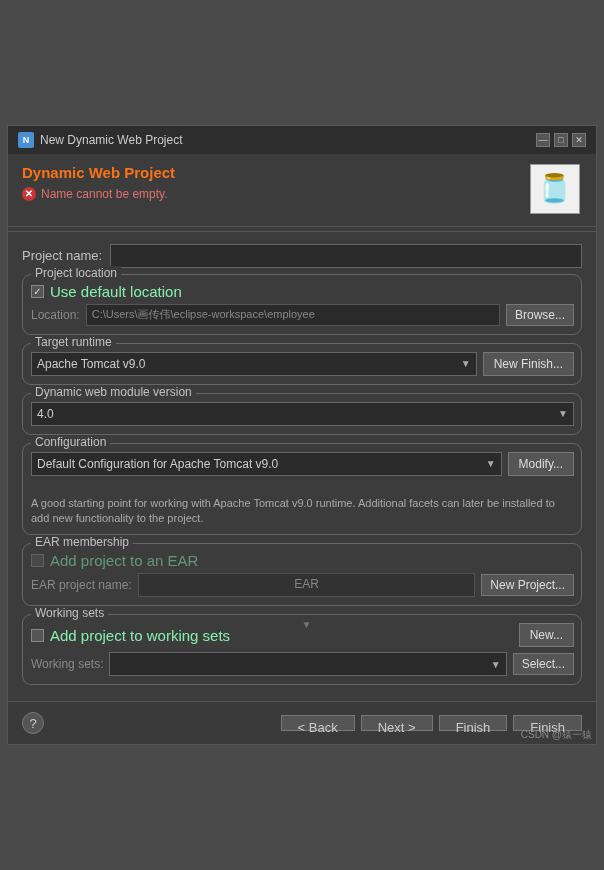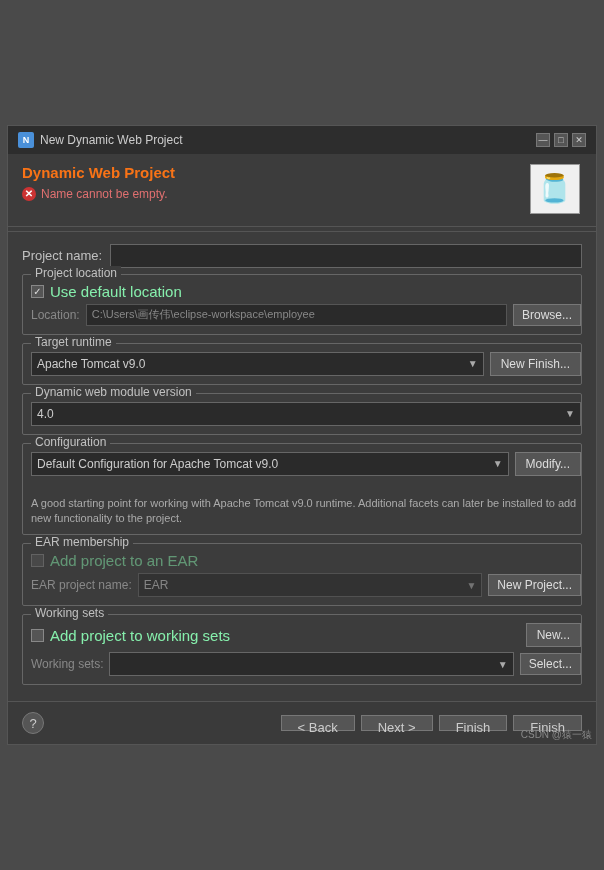--- a/index.html
+++ b/index.html
@@ -121,24 +121,24 @@
       gap: 8px;
     }
     .form-label {
       color: #c0c0c0;
       white-space: nowrap;
       font-size: 13px;
     }
 
     .group-box {
       border: 1px solid #666;
-      border-radius: 2px;
+      border-radius: 9px;
       margin-bottom: 8px;
       position: relative;
-      padding: 8px 0 8px 8px;
+      padding: 8px 7px 8px 8px;
     }
     .group-label {
       position: absolute;
       top: -9px;
       left: 8px;
       background: #3c3c3c;
       padding: 0 4px;
       color: #c0c0c0;
       font-size: 12px;
     }
@@ -381,21 +381,21 @@
     </div>
 
     <div class="group-box">
       <span class="group-label">EAR membership</span>
       <div class="checkbox-row">
         <div class="checkbox disabled"></div>
         <span class="checkbox-label disabled">Add project to an EAR</span>
       </div>
       <div class="location-row" style="margin-top:4px;">
         <span class="location-label">EAR project name:</span>
-        <div class="custom-select" style="opacity:0.5;">
+        <div class="custom-select" style="opacity:0.5;flex-direction:column;">
           <span>EAR</span>
           <span class="arrow">▼</span>
         </div>
         <button class="btn btn-small">New Project...</button>
       </div>
     </div>
 
     <div class="group-box">
       <span class="group-label">Working sets</span>
       <div style="display:flex; align-items:center; justify-content:space-between; margin-bottom:5px;">

